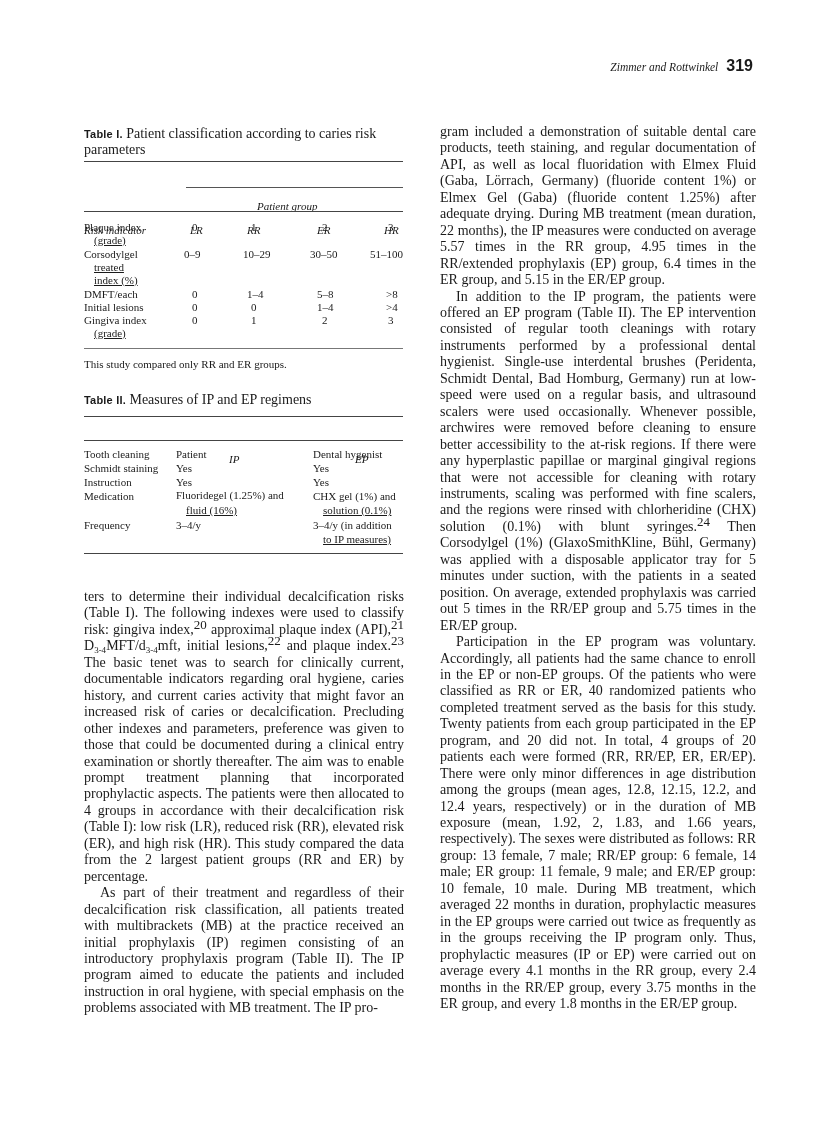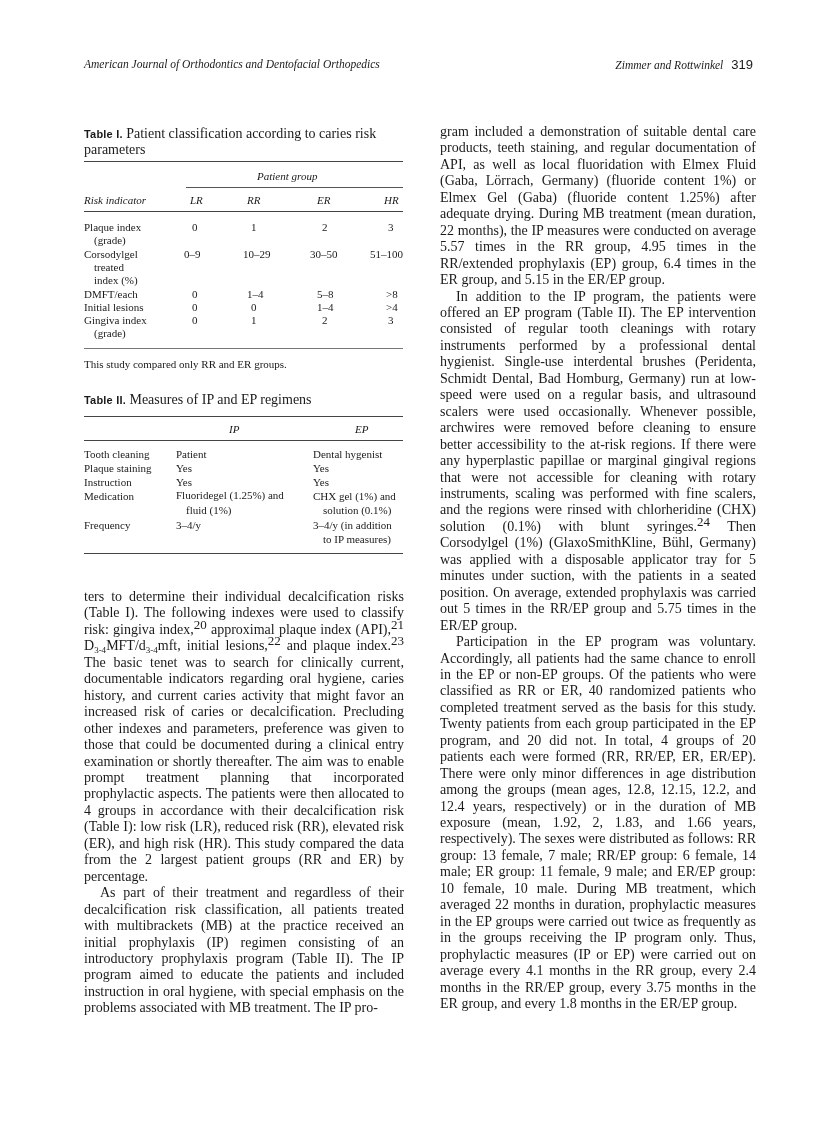--- a/index.html
+++ b/index.html
@@ -1,41 +1,40 @@
 <!DOCTYPE html>
 <html><head>
 <meta charset="utf-8">
 <style>
   html, body { margin:0; padding:0; background:#ffffff; }
   body { width:838px; height:1122px; position:relative; overflow:hidden;
          font-family:"Liberation Serif", serif; color:#1a1a1a; }
   .abs { position:absolute; }
   .hdr { font-style:italic; font-size:11.5px; line-height:15px; }
   .hdr-right { right:85px; top:57px; font-style:italic; font-size:11.5px; }
-  .pagenum { font-family:"Liberation Sans", sans-serif; font-weight:normal; font-style:normal; font-size:13px; margin-left:8px; }
+  .pagenum { font-family:"Liberation Sans", sans-serif; font-weight:bold; font-style:normal; font-size:16px; margin-left:8px; }
   .cap { font-size:14px; line-height:16px; }
   .cap-label { font-family:"Liberation Sans", sans-serif; font-size:11px; font-weight:bold; letter-spacing:0.2px; }
   .rule { position:absolute; height:0; border-top:1.6px solid #444; }
   .rule-thin { position:absolute; height:0; border-top:1px solid #555; }
   .tbl { font-size:11px; line-height:13px; }
-  .tbl .it { font-style:italic; }
+  .tbl .it { font-style:italic;margin-top:30px; }
   .cell { position:absolute; white-space:nowrap; }
-  .indent { padding-left:10px; }
+  .indent { padding-left:10px;text-decoration:underline; }
   .body { font-size:14px; line-height:16.45px; text-align:justify; }
   .body p { margin:0; }
   .body p.ind { text-indent:16px; }
   .body p.noind { text-indent:0; }
   sup { font-size:13px; line-height:0; vertical-align:5px; }
   sub { font-size:9px; line-height:0; vertical-align:-3px; }
 </style>
 </head>
 <body>
 
 <div class="abs hdr" style="left:84px; top:57px;">
-  <div>American Journal of Orthodontics and Dentofacial Orthopedics</div>
 </div>
 <div class="abs hdr-right">
   <span>Zimmer and Rottwinkel</span><span class="pagenum">319</span>
 </div>
 
 <div class="abs cap" style="left:84px; top:126px; width:320px;">
   <span class="cap-label">Table I.</span>
   <span>Patient classification according to caries risk parameters</span>
 </div>
 
@@ -107,33 +106,33 @@
   <div class="cell it" style="left:145px; top:8px;">IP</div>
   <div class="cell it" style="left:271px; top:8px;">EP</div>
   <div class="rule" style="left:0; top:25px; width:319px;"></div>
 
   <div>
     <div class="cell" style="left:0; top:33px;">Tooth cleaning</div>
     <div class="cell" style="left:92px; top:33px;">Patient</div>
     <div class="cell" style="left:229px; top:33px;">Dental hygenist</div>
   </div>
   <div>
-    <div class="cell" style="left:0; top:47px;">Plaque staining</div>
+    <div class="cell" style="left:0; top:47px;">Schmidt staining</div>
     <div class="cell" style="left:92px; top:47px;">Yes</div>
     <div class="cell" style="left:229px; top:47px;">Yes</div>
   </div>
   <div>
     <div class="cell" style="left:0; top:61px;">Instruction</div>
     <div class="cell" style="left:92px; top:61px;">Yes</div>
     <div class="cell" style="left:229px; top:61px;">Yes</div>
   </div>
   <div>
     <div class="cell" style="left:0; top:75px;">Medication</div>
     <div class="cell" style="left:92px; top:74px;">Fluoridegel (1.25%) and</div>
-    <div class="cell indent" style="left:92px; top:89px;">fluid (1%)</div>
+    <div class="cell indent" style="left:92px; top:89px;">fluid (16%)</div>
     <div class="cell" style="left:229px; top:75px;">CHX gel (1%) and</div>
     <div class="cell indent" style="left:229px; top:89px;">solution (0.1%)</div>
   </div>
   <div>
     <div class="cell" style="left:0; top:104px;">Frequency</div>
     <div class="cell" style="left:92px; top:104px;">3–4/y</div>
     <div class="cell" style="left:229px; top:104px;">3–4/y (in addition</div>
     <div class="cell indent" style="left:229px; top:118px;">to IP measures)</div>
   </div>
   <div class="rule" style="left:0; top:138px; width:319px;"></div>

